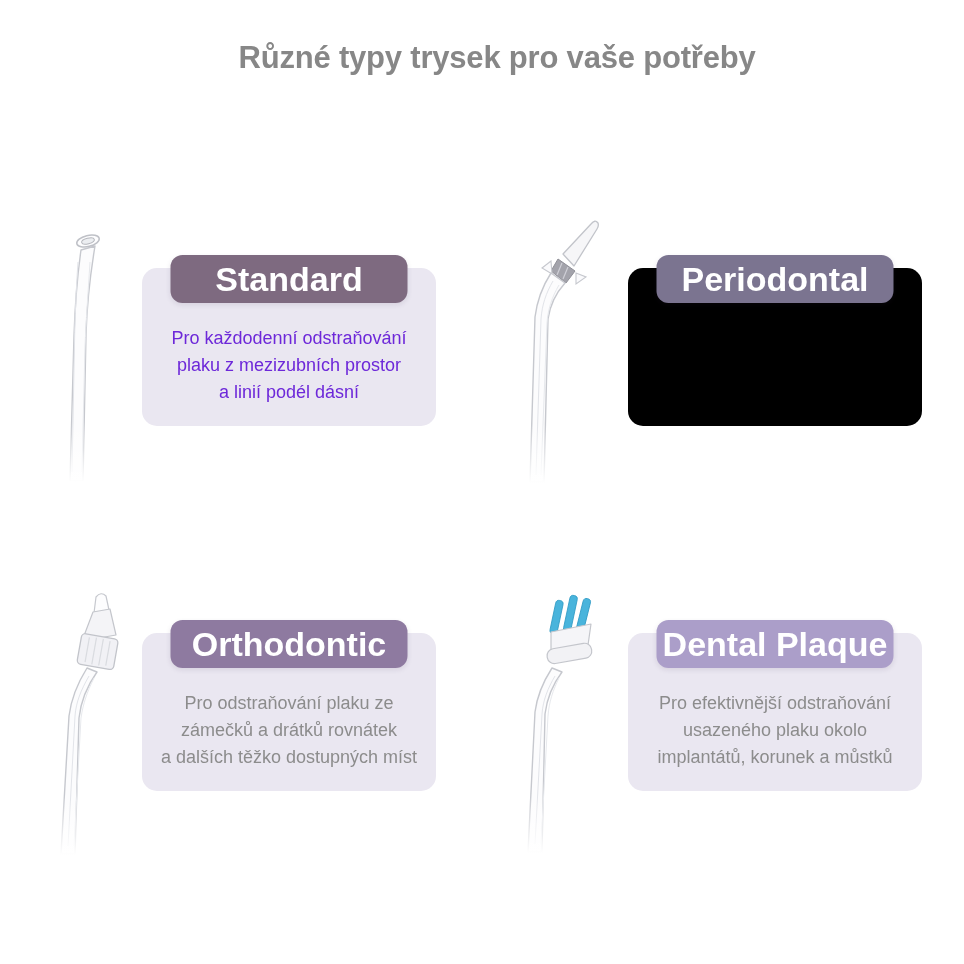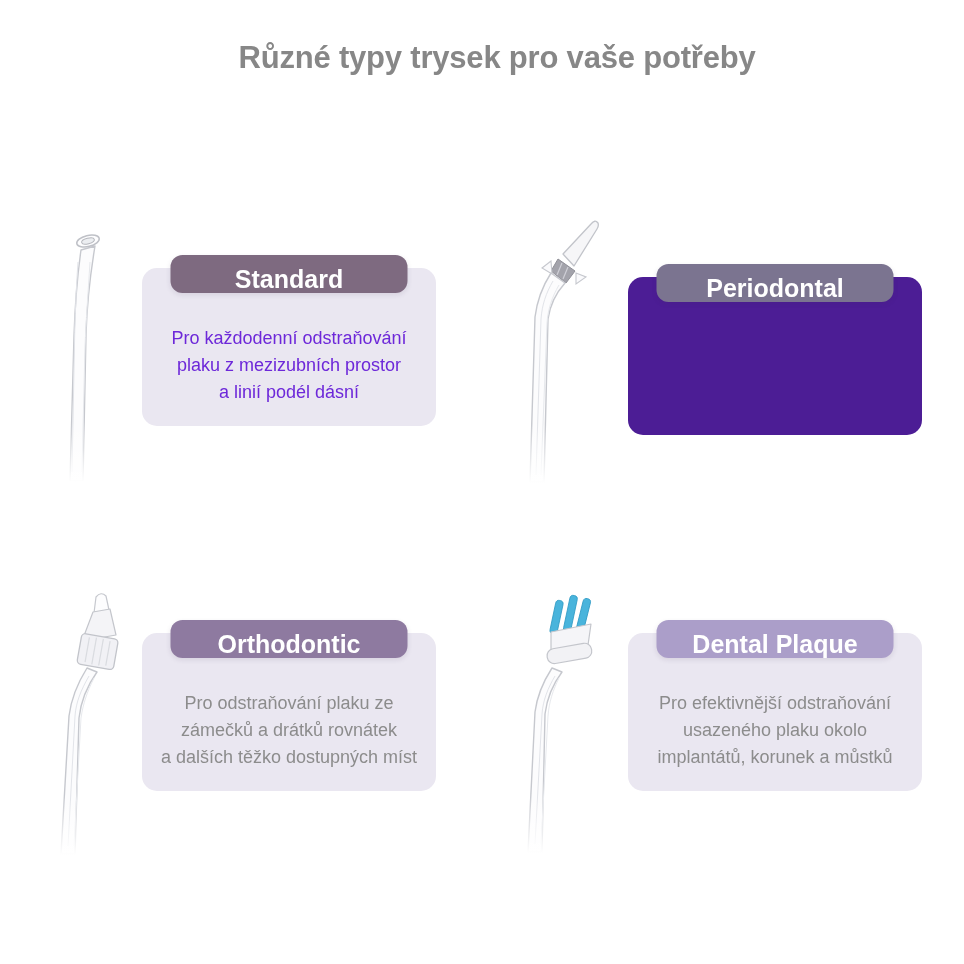--- a/index.html
+++ b/index.html
@@ -34,25 +34,25 @@
   .card-standard     { left: 142px; top: 268px; }
   .card-periodontal  { left: 628px; top: 268px; }
   .card-orthodontic  { left: 142px; top: 633px; }
   .card-dental       { left: 628px; top: 633px; }
   .pill {
     position: absolute;
     top: -13px;
     left: 50%;
     transform: translateX(-50%);
     width: 237px;
-    height: 38px;
+    height: 48px;
     line-height: 48px;
     border-radius: 12px;
     text-align: center;
-    font-size: 25px;
+    font-size: 34px;
     font-weight: 700;
     box-shadow: 0 2px 5px rgba(60, 40, 80, 0.10);
     white-space: nowrap;
   }
   .desc {
     margin: 0;
     padding: 36px 10px 0 10px;
     text-align: center;
     font-size: 18px;
     line-height: 27px;
@@ -147,21 +147,21 @@
     <rect x="0" y="205" width="90" height="60" fill="url(#fade4)"></rect>
   </svg>
 
   <div class="card card-standard" style="background: rgb(234, 231, 241);">
     <div class="pill" style="background: rgb(126, 106, 128); color: rgb(255, 255, 255);">Standard</div>
     <p class="desc" style="color: #6d28d9;">Pro každodenní odstraňování
 plaku z mezizubních prostor
 a linií podél dásní</p>
   </div>
 
-  <div class="card card-periodontal" style="background: #4c1d95; margin-top: 9px;">
+  <div class="card card-periodontal" style="background: #000000;">
     <div class="pill" style="background: rgb(123, 116, 144); color: rgb(255, 255, 255);">Periodontal</div>
   </div>
 
   <div class="card card-orthodontic" style="background: rgb(234, 231, 241);">
     <div class="pill" style="background: rgb(142, 122, 160); color: rgb(255, 255, 255);">Orthodontic</div>
     <p class="desc" style="color: rgb(140, 140, 140);">Pro odstraňování plaku ze
 zámečků a drátků rovnátek
 a dalších těžko dostupných míst</p>
   </div>
 

